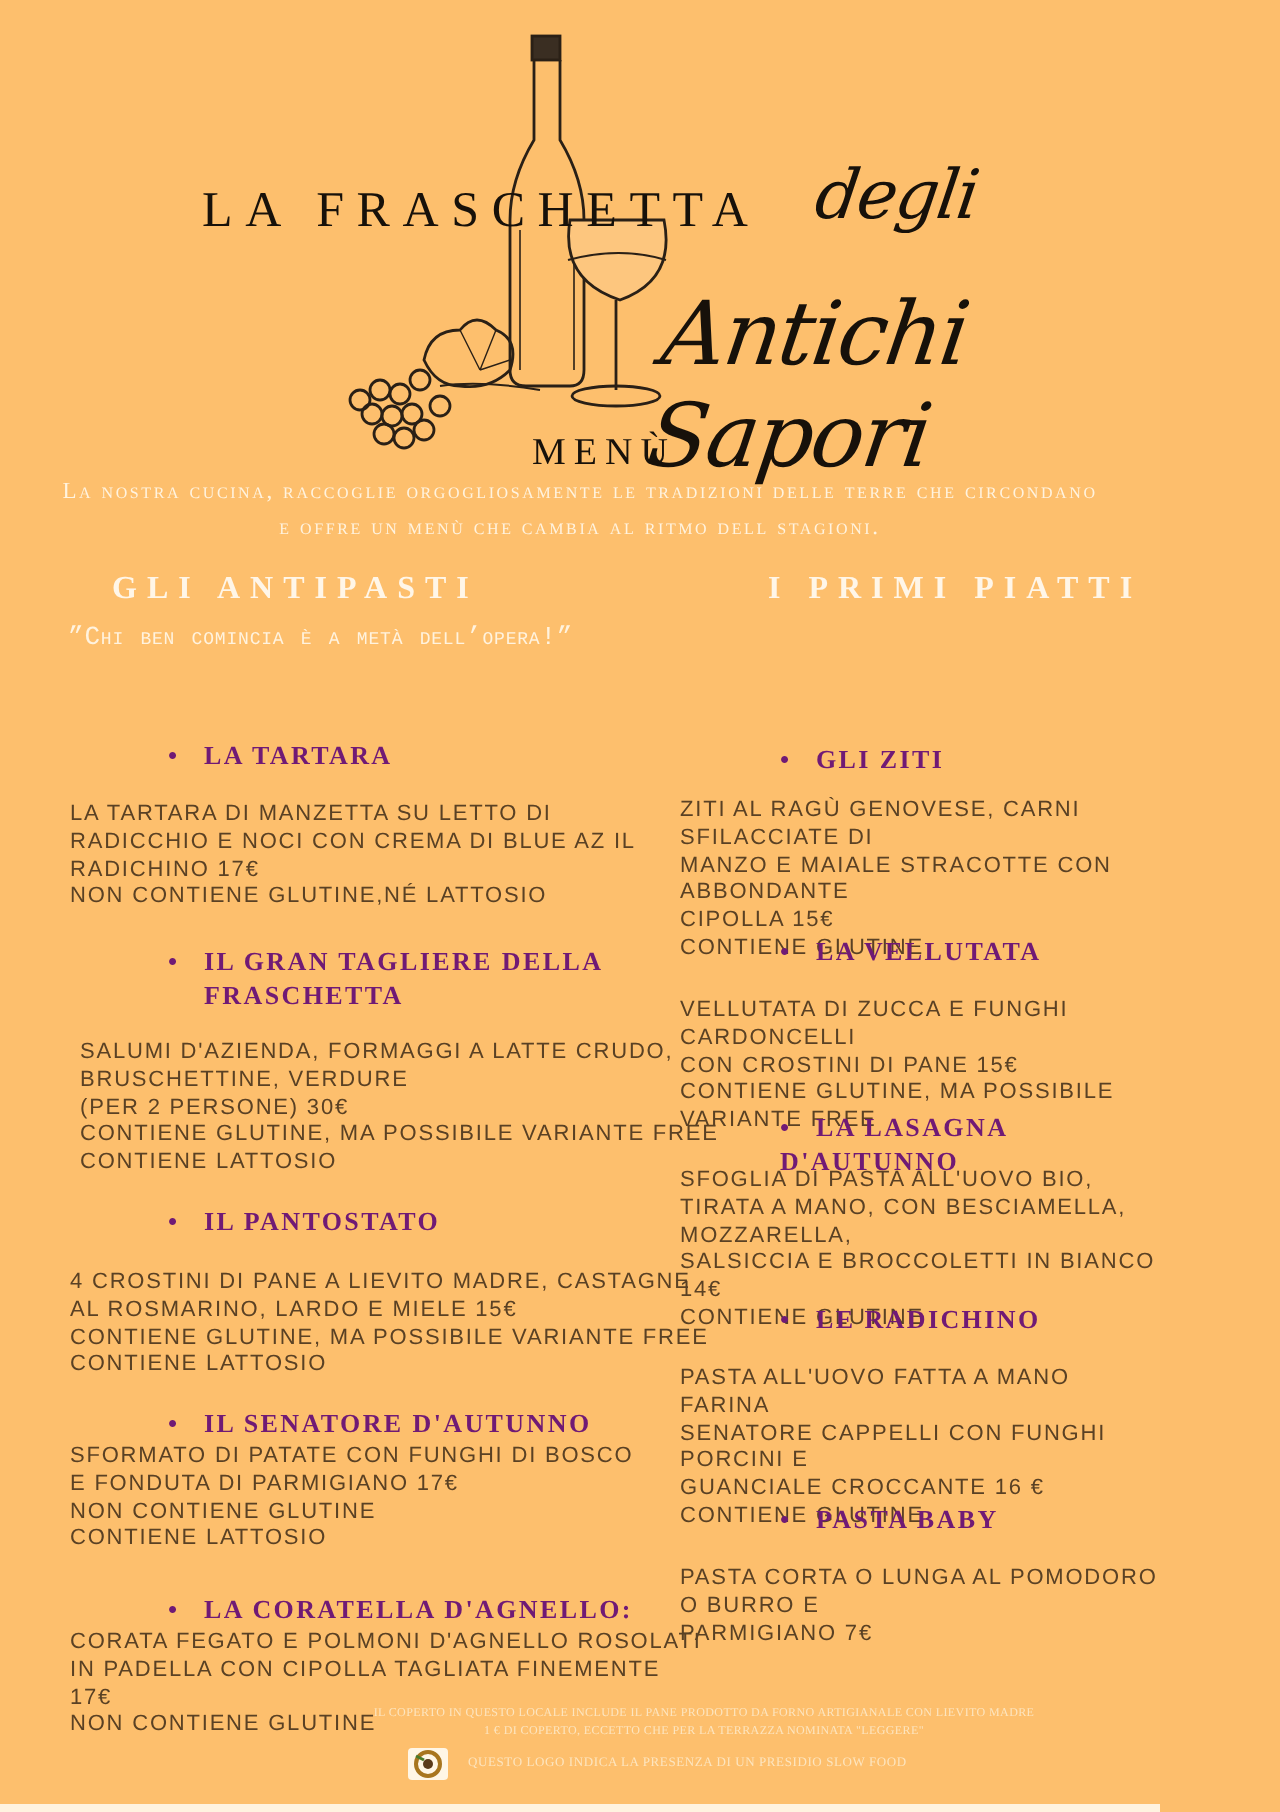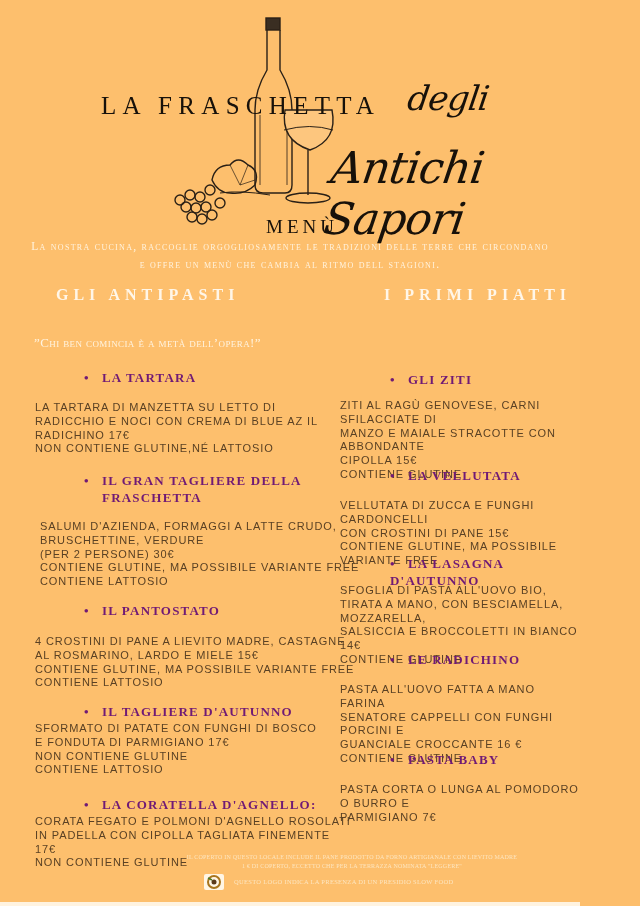--- a/index.html
+++ b/index.html
@@ -119,21 +119,21 @@
 
   <div class="title-main">LA FRASCHETTA</div>
   <div class="title-script-1">degli</div>
   <div class="title-script-2">Antichi Sapori</div>
 
   <div class="menu-title">MENÙ</div>
   <div class="intro">La nostra cucina, raccoglie orgogliosamente le tradizioni delle terre che circondano e offre un menù che cambia al ritmo dell stagioni.</div>
 
   <div class="col left">
     <h2 class="section-title">GLI ANTIPASTI</h2>
-    <div class="quote" style="margin-top:32px;">”Chi ben comincia è a metà dell’opera!”</div>
+    <div class="quote" style="margin-top:8px;font-family:Liberation Mono, monospace;">”Chi ben comincia è a metà dell’opera!”</div>
   </div>
 
   <div class="dish-name" style="left:40px;top:369px;"><span class="bullet">•</span><span>LA TARTARA</span></div>
   <div class="dish-desc" style="left:35px;top:401px;"> LA TARTARA DI MANZETTA SU LETTO DI
 RADICCHIO E NOCI CON CREMA DI BLUE AZ IL
 RADICHINO 17€
 NON CONTIENE GLUTINE,NÉ LATTOSIO</div>
 
   <div class="dish-name" style="left:40px;top:472px;"><span class="bullet">•</span><span>IL GRAN TAGLIERE DELLA</span><br><span style="padding-left:18px;">FRASCHETTA</span></div>
   <div class="dish-desc" style="left:40px;top:520px;">SALUMI D'AZIENDA, FORMAGGI A LATTE CRUDO,
@@ -141,21 +141,21 @@
 (PER 2 PERSONE) 30€
 CONTIENE GLUTINE, MA POSSIBILE VARIANTE FREE
 CONTIENE LATTOSIO</div>
 
   <div class="dish-name" style="left:40px;top:602px;"><span class="bullet">•</span><span>IL PANTOSTATO</span></div>
   <div class="dish-desc" style="left:35px;top:635px;"> 4 CROSTINI DI PANE A LIEVITO MADRE, CASTAGNE
 AL ROSMARINO, LARDO E MIELE 15€
 CONTIENE GLUTINE, MA POSSIBILE VARIANTE FREE
 CONTIENE LATTOSIO</div>
 
-  <div class="dish-name" style="left:40px;top:703px;"><span class="bullet">•</span><span>IL TAGLIERE D'AUTUNNO</span></div>
+  <div class="dish-name" style="left:40px;top:703px;"><span class="bullet">•</span><span>IL SENATORE D'AUTUNNO</span></div>
   <div class="dish-desc" style="left:35px;top:722px;">SFORMATO DI PATATE CON FUNGHI DI BOSCO
 E FONDUTA DI PARMIGIANO 17€
 NON CONTIENE GLUTINE
 CONTIENE LATTOSIO</div>
 
   <div class="dish-name" style="left:40px;top:796px;"><span class="bullet">•</span><span>LA CORATELLA D'AGNELLO:</span></div>
   <div class="dish-desc" style="left:35px;top:815px;">CORATA FEGATO E POLMONI D'AGNELLO ROSOLATI
 IN PADELLA CON CIPOLLA TAGLIATA FINEMENTE
 17€
 NON CONTIENE GLUTINE</div>

